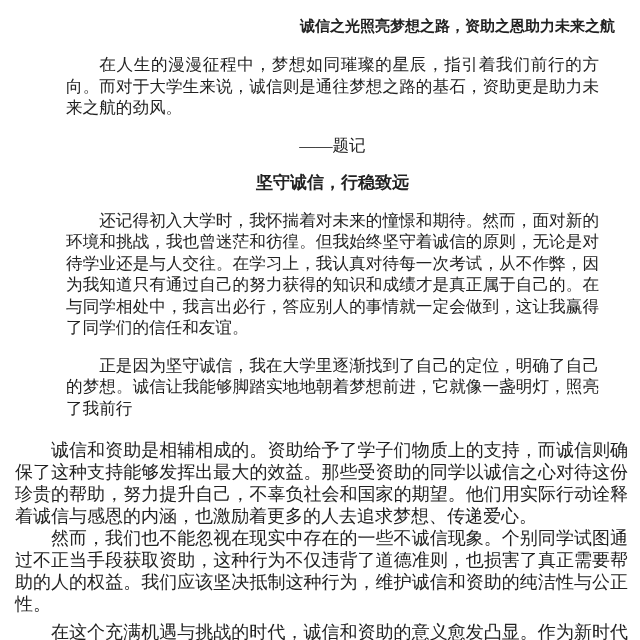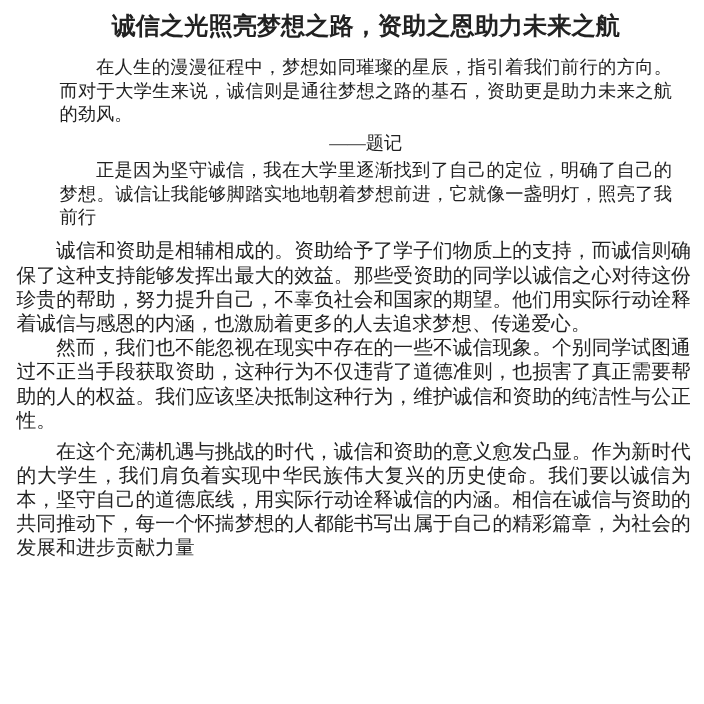--- a/index.html
+++ b/index.html
@@ -16,36 +16,35 @@
   }
   .doc { width: 640px; }
 
   
   .sec-a {
     padding: 14px 25px 0 50px;
     font-size: 16.6px;
     line-height: 21.5px;
   }
   .sec-a .title {
-    font-size: 22px;
+    font-size: 15px;
     line-height: 24px;
     font-weight: bold;
-    text-align: center;
+    text-align: right;
     margin: 0 0 12px 0;
-    font-family: Liberation Mono, monospace;
   }
   .sec-a .heading {
     font-size: 17px;
     line-height: 21.5px;
     font-weight: bold;
     text-align: center;
     margin: 0;
   }
   .sec-a p {
-    margin: 4px;
+    margin: 16px;
     text-align: justify;
     text-indent: 2em;
   }
   .sec-a .epigraph {
     text-align: center;
     text-indent: 0;
   }
 
   
   .sec-b {
@@ -74,22 +73,24 @@
 
 <div class="doc">
 
   <section class="sec-a">
     <h1 class="title">诚信之光照亮梦想之路，资助之恩助力未来之航</h1>
 
     <p>在人生的漫漫征程中，梦想如同璀璨的星辰，指引着我们前行的方向。而对于大学生来说，诚信则是通往梦想之路的基石，资助更是助力未来之航的劲风。</p>
 
     <p class="epigraph">——题记</p>
 
+    <h2 class="heading">坚守诚信，行稳致远</h2>
 
 
+    <p>还记得初入大学时，我怀揣着对未来的憧憬和期待。然而，面对新的环境和挑战，我也曾迷茫和彷徨。但我始终坚守着诚信的原则，无论是对待学业还是与人交往。在学习上，我认真对待每一次考试，从不作弊，因为我知道只有通过自己的努力获得的知识和成绩才是真正属于自己的。在与同学相处中，我言出必行，答应别人的事情就一定会做到，这让我赢得了同学们的信任和友谊。</p>
 
     <p>正是因为坚守诚信，我在大学里逐渐找到了自己的定位，明确了自己的梦想。诚信让我能够脚踏实地地朝着梦想前进，它就像一盏明灯，照亮了我前行</p>
   </section>
 
   <section class="sec-b">
 
     <p>诚信和资助是相辅相成的。资助给予了学子们物质上的支持，而诚信则确保了这种支持能够发挥出最大的效益。那些受资助的同学以诚信之心对待这份珍贵的帮助，努力提升自己，不辜负社会和国家的期望。他们用实际行动诠释着诚信与感恩的内涵，也激励着更多的人去追求梦想、传递爱心。</p>
 
     <p>然而，我们也不能忽视在现实中存在的一些不诚信现象。个别同学试图通过不正当手段获取资助，这种行为不仅违背了道德准则，也损害了真正需要帮助的人的权益。我们应该坚决抵制这种行为，维护诚信和资助的纯洁性与公正性。</p>
 

